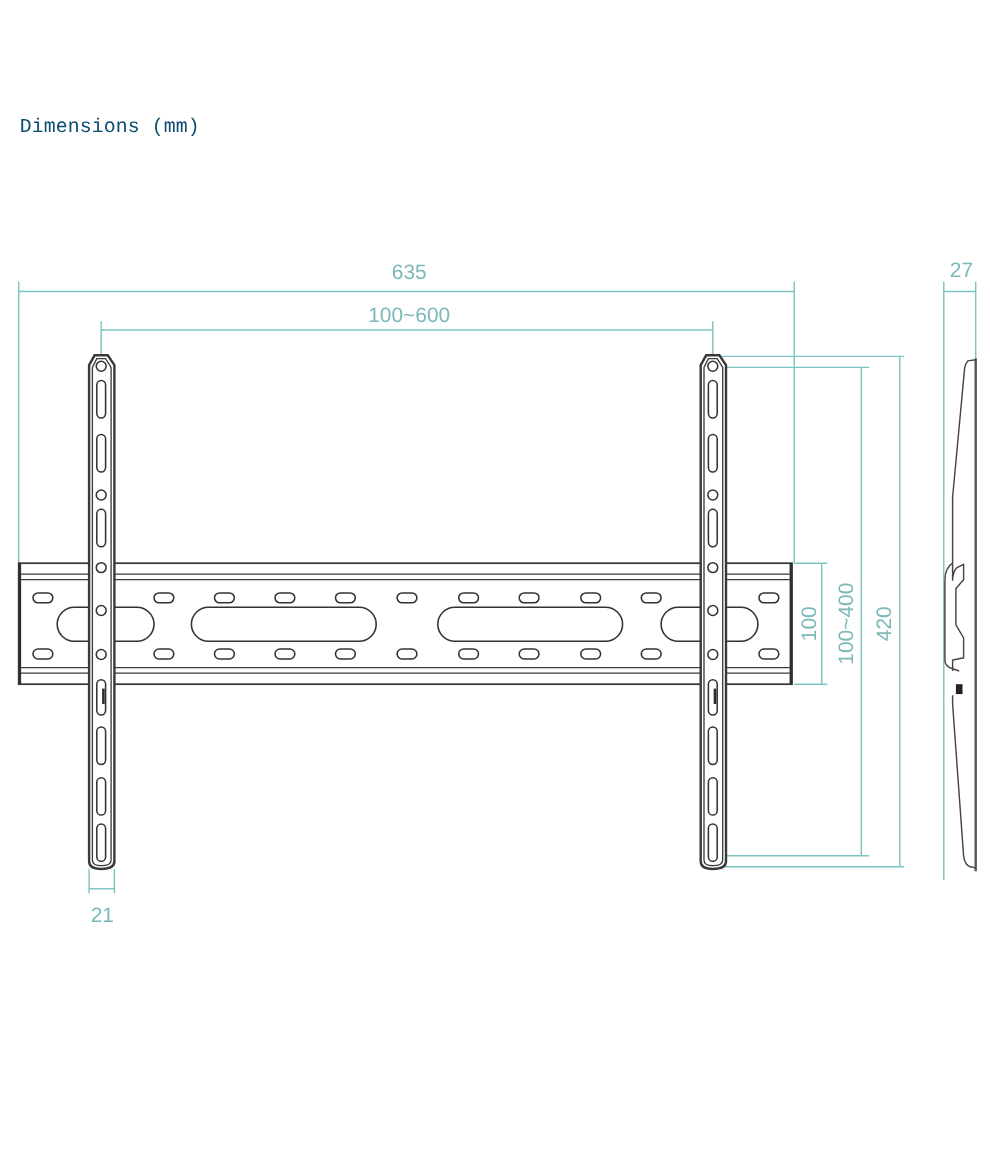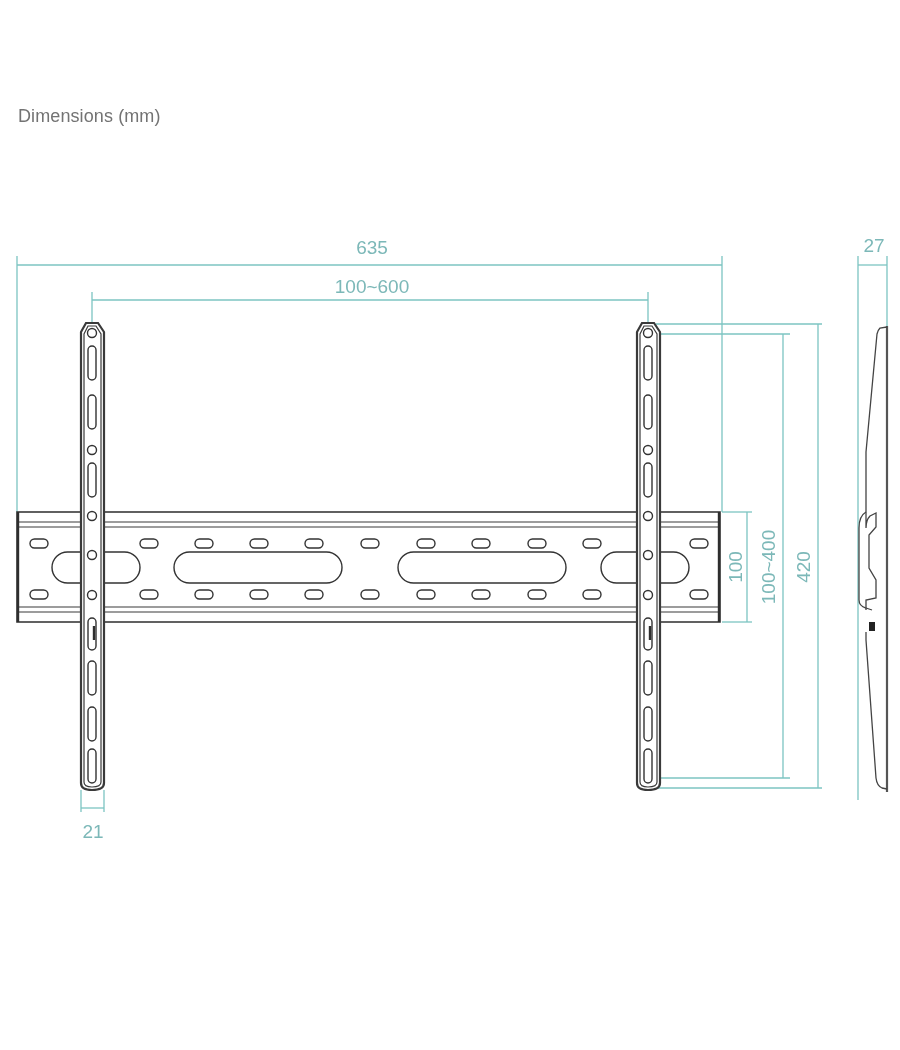--- a/index.html
+++ b/index.html
@@ -1,17 +1,17 @@
 <!DOCTYPE html>
 <html><head>
 <meta charset="utf-8">
 <style>
   html, body { margin: 0; padding: 0; background: #ffffff; }
   body { width: 900px; height: 1050px; position: relative; overflow: hidden; font-family: "DejaVu Sans", sans-serif; }
-  .title { position: absolute; left: 18px; top: 106px; font-size: 18px; color: #737373; letter-spacing: 0.1px; font-family: Liberation Sans, sans-serif; }
+  .title { position: absolute; left: 18px; top: 106px; font-size: 18px; color: #0c4a6e; letter-spacing: 0.1px; font-family: Liberation Mono, monospace; }
   svg { position: absolute; left: 0; top: 0; }
   .dim { stroke: #7cc4c2; stroke-width: 1.3; fill: none; }
   .dimtxt { fill: #7cb8b8; font-family: "Liberation Sans", sans-serif; font-size: 19px; }
   .part { stroke: #3a3a3a; stroke-width: 1.6; fill: #ffffff; }
   .part-thin { stroke: #3a3a3a; stroke-width: 1.2; fill: none; }
   .part-dark { stroke: #2e2e2e; stroke-width: 2.4; fill: none; }
   .hole { stroke: #333; stroke-width: 1.4; fill: #fff; }
 </style>
 </head>
 <body>

